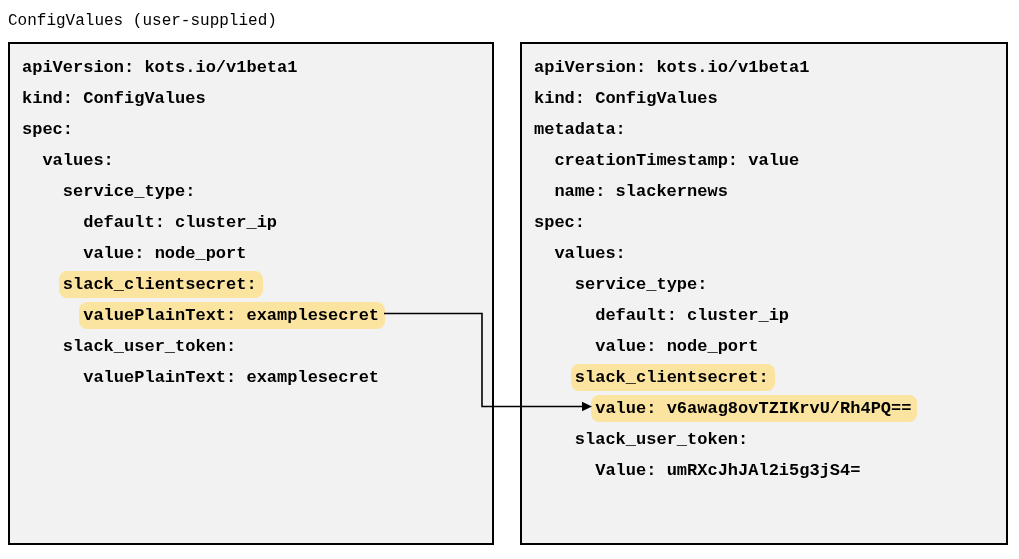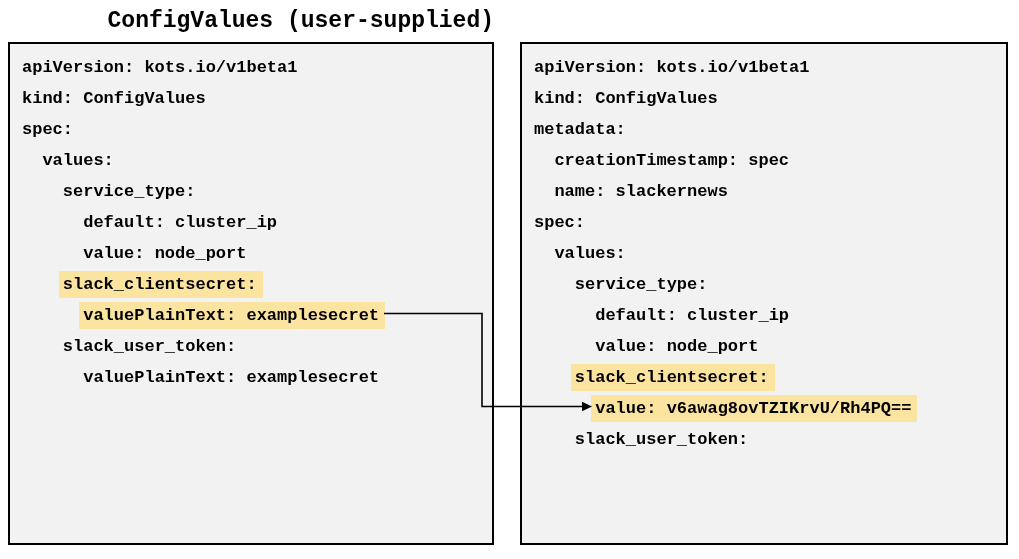--- a/index.html
+++ b/index.html
@@ -8,23 +8,23 @@
     background: var(--page-bg, #ffffff);
     font-family: "Liberation Mono", "DejaVu Sans Mono", monospace;
   }
   .canvas { position: relative; width: 1019px; height: 559px; overflow: hidden; }
 
   .panel-title {
     position: absolute;
     top: 6px;
     height: 30px;
     line-height: 30px;
-    text-align: right;
-    font-weight: bold;
-    font-size: 23px;
+    text-align: left;
+    font-weight: normal;
+    font-size: 16px;
     color: var(--text, #000);
     white-space: pre;
   }
   #left-title  { left: 8px;   width: 486px; }
   #right-title { left: 520px; width: 488px; }
 
   .code-box {
     position: absolute;
     top: 42px;
     height: 503px;
@@ -40,20 +40,21 @@
     font-size: 17px;
     font-weight: bold;
     line-height: 31px;
     height: 31px;
     color: var(--text, #000);
   }
   .hl {
     background: var(--hl, #fbe4a0);
     padding: 4px 6px 4px 4px;
     margin-left: -4px;
+    border-radius: 8px;
   }
 
   .connector {
     position: absolute;
     left: 0; top: 0;
     width: 1019px; height: 559px;
     pointer-events: none;
   }
   .connector path { stroke: var(--arrow, #000); stroke-width: 1.6; fill: none; }
   .connector polygon { fill: var(--arrow, #000); }
@@ -77,31 +78,31 @@
       <div class="code-line"><span>    </span><span class="code-text hl">slack_clientsecret:</span></div>
       <div class="code-line"><span>      </span><span class="code-text hl">valuePlainText: examplesecret</span></div>
       <div class="code-line"><span>    </span><span class="code-text">slack_user_token:</span></div>
       <div class="code-line"><span>      </span><span class="code-text">valuePlainText: examplesecret</span></div>
     </div>
 
   <div class="code-box" id="right-box">
       <div class="code-line"><span></span><span class="code-text">apiVersion: kots.io/v1beta1</span></div>
       <div class="code-line"><span></span><span class="code-text">kind: ConfigValues</span></div>
       <div class="code-line"><span></span><span class="code-text">metadata:</span></div>
-      <div class="code-line"><span>  </span><span class="code-text">creationTimestamp: spec</span></div>
+      <div class="code-line"><span>  </span><span class="code-text">creationTimestamp: value</span></div>
       <div class="code-line"><span>  </span><span class="code-text">name: slackernews</span></div>
       <div class="code-line"><span></span><span class="code-text">spec:</span></div>
       <div class="code-line"><span>  </span><span class="code-text">values:</span></div>
       <div class="code-line"><span>    </span><span class="code-text">service_type:</span></div>
       <div class="code-line"><span>      </span><span class="code-text">default: cluster_ip</span></div>
       <div class="code-line"><span>      </span><span class="code-text">value: node_port</span></div>
       <div class="code-line"><span>    </span><span class="code-text hl">slack_clientsecret:</span></div>
       <div class="code-line"><span>      </span><span class="code-text hl">value: v6awag8ovTZIKrvU/Rh4PQ==</span></div>
       <div class="code-line"><span>    </span><span class="code-text">slack_user_token:</span></div>
-      <div class="code-line"><span>      </span></div>
+      <div class="code-line"><span>      </span><span class="code-text">Value: umRXcJhJAl2i5g3jS4=</span></div>
     </div>
 
   <svg class="connector" viewBox="0 0 1019 559">
     <path d="M 384 313.5 L 482 313.5 L 482 406.5 L 582 406.5"></path>
     <polygon points="582,401.7 592,406.5 582,411.3"></polygon>
   </svg>
 
 </div>
 
 </body></html>

